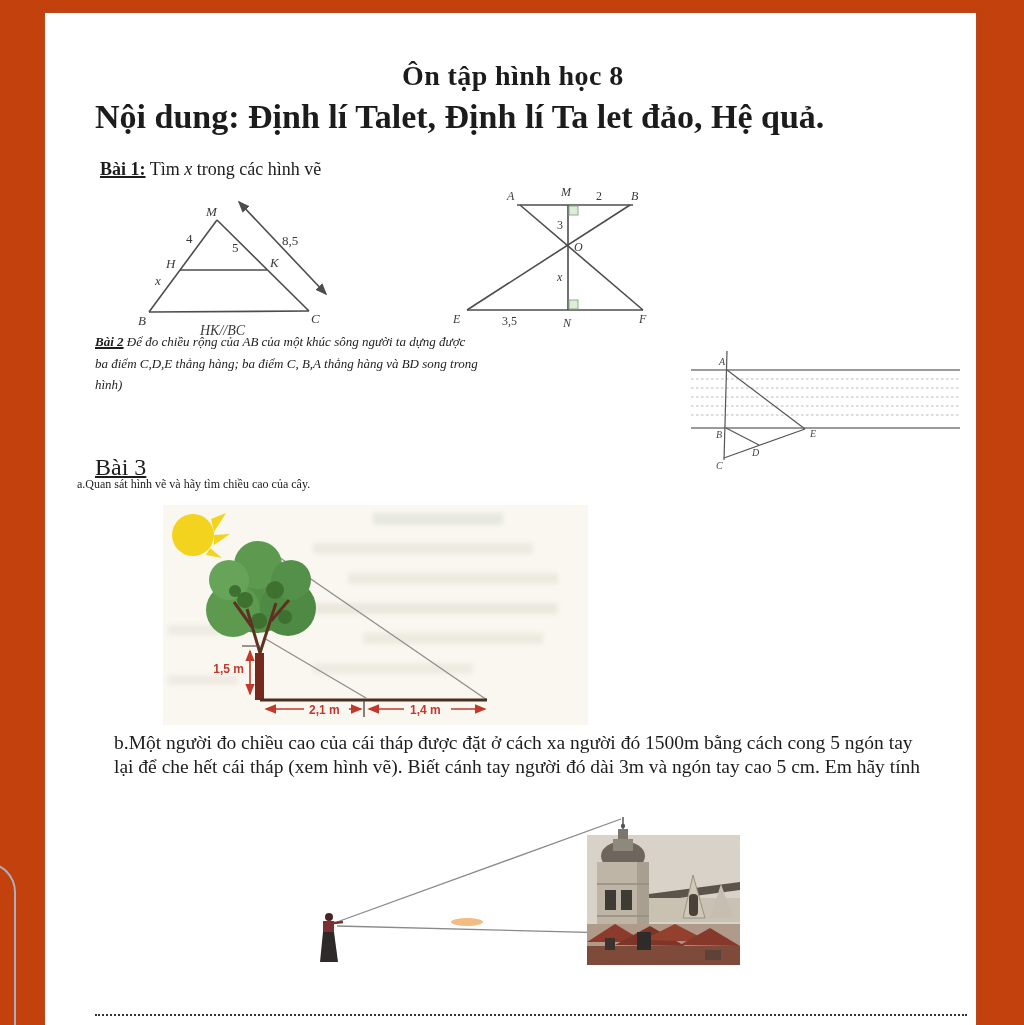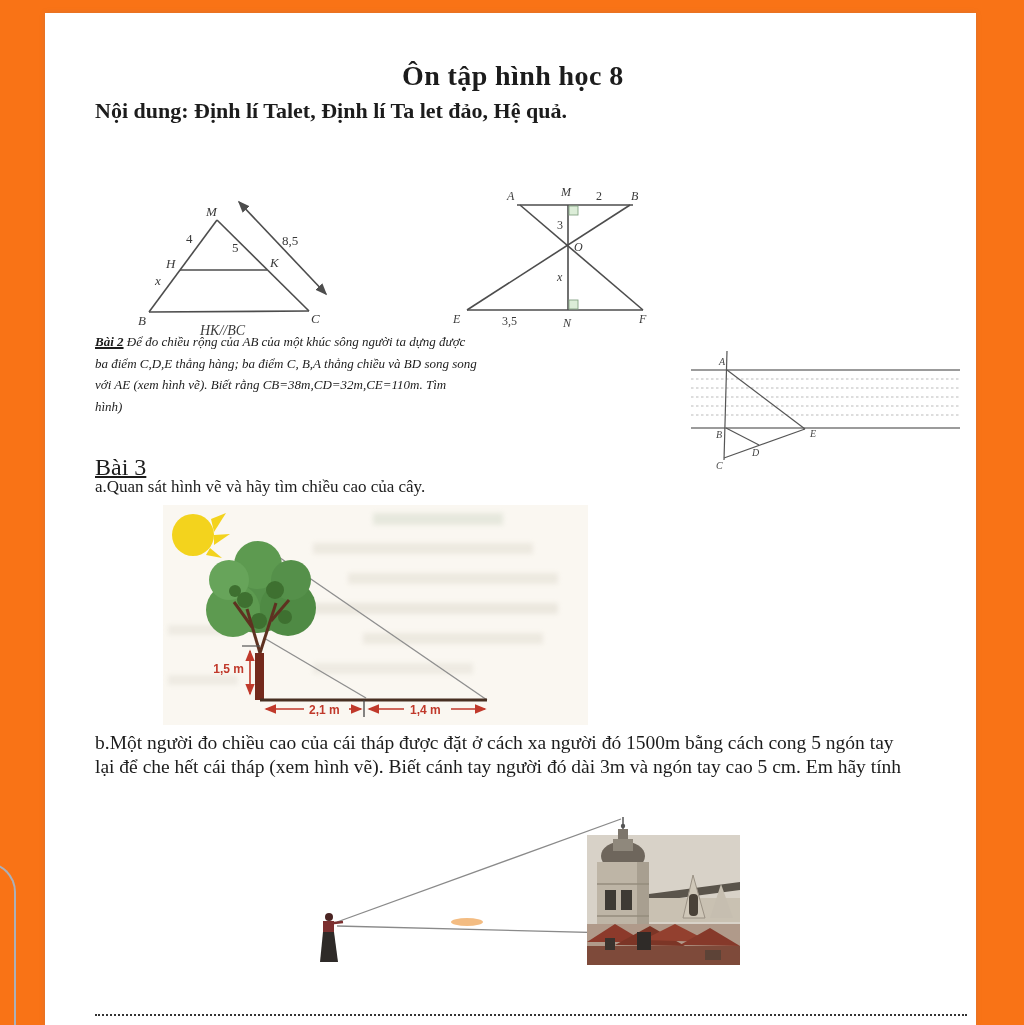--- a/index.html
+++ b/index.html
@@ -1,60 +1,61 @@
 <!DOCTYPE html>
 <html><head>
 <meta charset="utf-8">
 <style>
   html,body{margin:0;padding:0;}
   .canvas{
     position:relative;width:1024px;height:1025px;overflow:hidden;
-    background:#f97316;
+    background:#c2410c;
     font-family:"Liberation Serif", serif;color:#1c1c1c;
   }
   .sheet{
     position:absolute;left:45px;top:13px;width:931px;height:1012px;
     background:#ffffff;box-shadow:0 0 5px rgba(120,125,140,.25);
   }
   .curl{
     position:absolute;left:-22px;top:862px;width:36px;height:220px;
     border-top:2.5px solid #aab0ba;border-right:2.5px solid #aab0ba;
     border-top-right-radius:30px;
   }
   .abs{position:absolute;}
   .title{left:402px;top:60px;font-size:28px;font-weight:bold;letter-spacing:.4px;white-space:nowrap;}
-  .subtitle{left:95px;top:98px;font-size:22px;font-weight:bold;white-space:nowrap;}
+  .subtitle{left:95px;top:98px;font-size:34px;font-weight:bold;white-space:nowrap;}
   .bai1-line{left:100px;top:159px;font-size:18px;white-space:nowrap;}
   .hlabel{font-weight:bold;text-decoration:underline;text-decoration-thickness:1.5px;}
   .var-x{font-style:italic;}
   .para2{left:95px;top:331px;font-size:13px;line-height:21.7px;font-style:italic;}
   .para2 div{white-space:nowrap;}
   .bai3-label{left:95px;top:454px;font-size:24px;font-weight:normal;text-decoration:underline;text-decoration-thickness:1.5px;white-space:nowrap;}
-  .a-line{left:95px;top:477px;font-size:17px;white-space:nowrap;}
+  .a-line{left:77px;top:477px;font-size:12px;white-space:nowrap;}
   .para-b{left:95px;top:731px;font-size:19.5px;line-height:24.2px;}
-  .para-b div{white-space:nowrap;}
+  .para-b div{white-space:nowrap;margin-left:19px;}
   .dots{left:95px;top:1000px;width:872px;height:14px;border-bottom:2.5px dotted #333333;}
   svg text{font-family:"Liberation Serif", serif;}
   .mlab{font-style:italic;font-size:13px;fill:#3a3a3a;}
   .mnum{font-size:13px;fill:#3a3a3a;}
   .mlab2{font-style:italic;font-size:12px;fill:#3a3a3a;}
   .mnum2{font-size:12px;fill:#3a3a3a;}
   .rlab{font-style:italic;font-size:10px;fill:#474747;}
   .redlab{font-family:"Liberation Sans", sans-serif;font-weight:bold;font-size:12px;fill:#c0392b;}
 </style>
 </head>
 <body>
 
 <div class="canvas">
   <div class="sheet"></div>
   <div class="curl"></div>
 
   <div class="abs title">Ôn tập hình học 8</div>
   <div class="abs subtitle">Nội dung: Định lí Talet, Định lí Ta let đảo, Hệ quả.</div>
 
+  <div class="abs bai1-line"><span class="hlabel">Bài 1:</span><span> Tìm </span><span class="var-x">x</span><span> trong các hình vẽ</span></div>
 
   <svg class="abs" style="left:130px;top:188px;" width="300" height="160" viewBox="0 0 300 160">
     <defs>
       <marker id="f1e" markerWidth="9" markerHeight="8" refX="6.5" refY="3" orient="auto">
         <path d="M0,0 L7.5,3 L0,6 z" fill="#4d4d4d"></path>
       </marker>
       <marker id="f1s" markerWidth="9" markerHeight="8" refX="6.5" refY="3" orient="auto-start-reverse">
         <path d="M0,0 L7.5,3 L0,6 z" fill="#4d4d4d"></path>
       </marker>
     </defs>
@@ -95,22 +96,21 @@
     <text class="mlab2" x="129" y="71">O</text>
     <text class="mlab2" x="112" y="101">x</text>
     <text class="mlab2" x="8" y="143">E</text>
     <text class="mnum2" x="57" y="145">3,5</text>
     <text class="mlab2" x="118" y="147">N</text>
     <text class="mlab2" x="194" y="143">F</text>
   </svg>
 
   <div class="abs para2">
     <div><span class="hlabel">Bài 2</span><span> Để đo chiều rộng của AB của một khúc sông người ta dựng được</span></div>
-    <div>ba điểm C,D,E thẳng hàng; ba điểm C, B,A thẳng chiều và BD song song</div>
-    <div>với AE (xem hình vẽ). Biết rằng CB=38m,CD=32m,CE=110m. Tìm</div>
+    <div>ba điểm C,D,E thẳng hàng; ba điểm C, B,A thẳng hàng và BD song trong</div>
     <div>hình)</div>
   </div>
 
   <svg class="abs" style="left:688px;top:348px;" width="275" height="125" viewBox="0 0 275 125">
     <g stroke="#7a7a7a" stroke-width="1.6">
       <line x1="3" y1="22" x2="272" y2="22"></line>
       <line x1="3" y1="80" x2="272" y2="80"></line>
     </g>
     <g stroke="#a9a9a9" stroke-width=".8" stroke-dasharray="2.5,2.5">
       <line x1="3" y1="31" x2="272" y2="31"></line>

